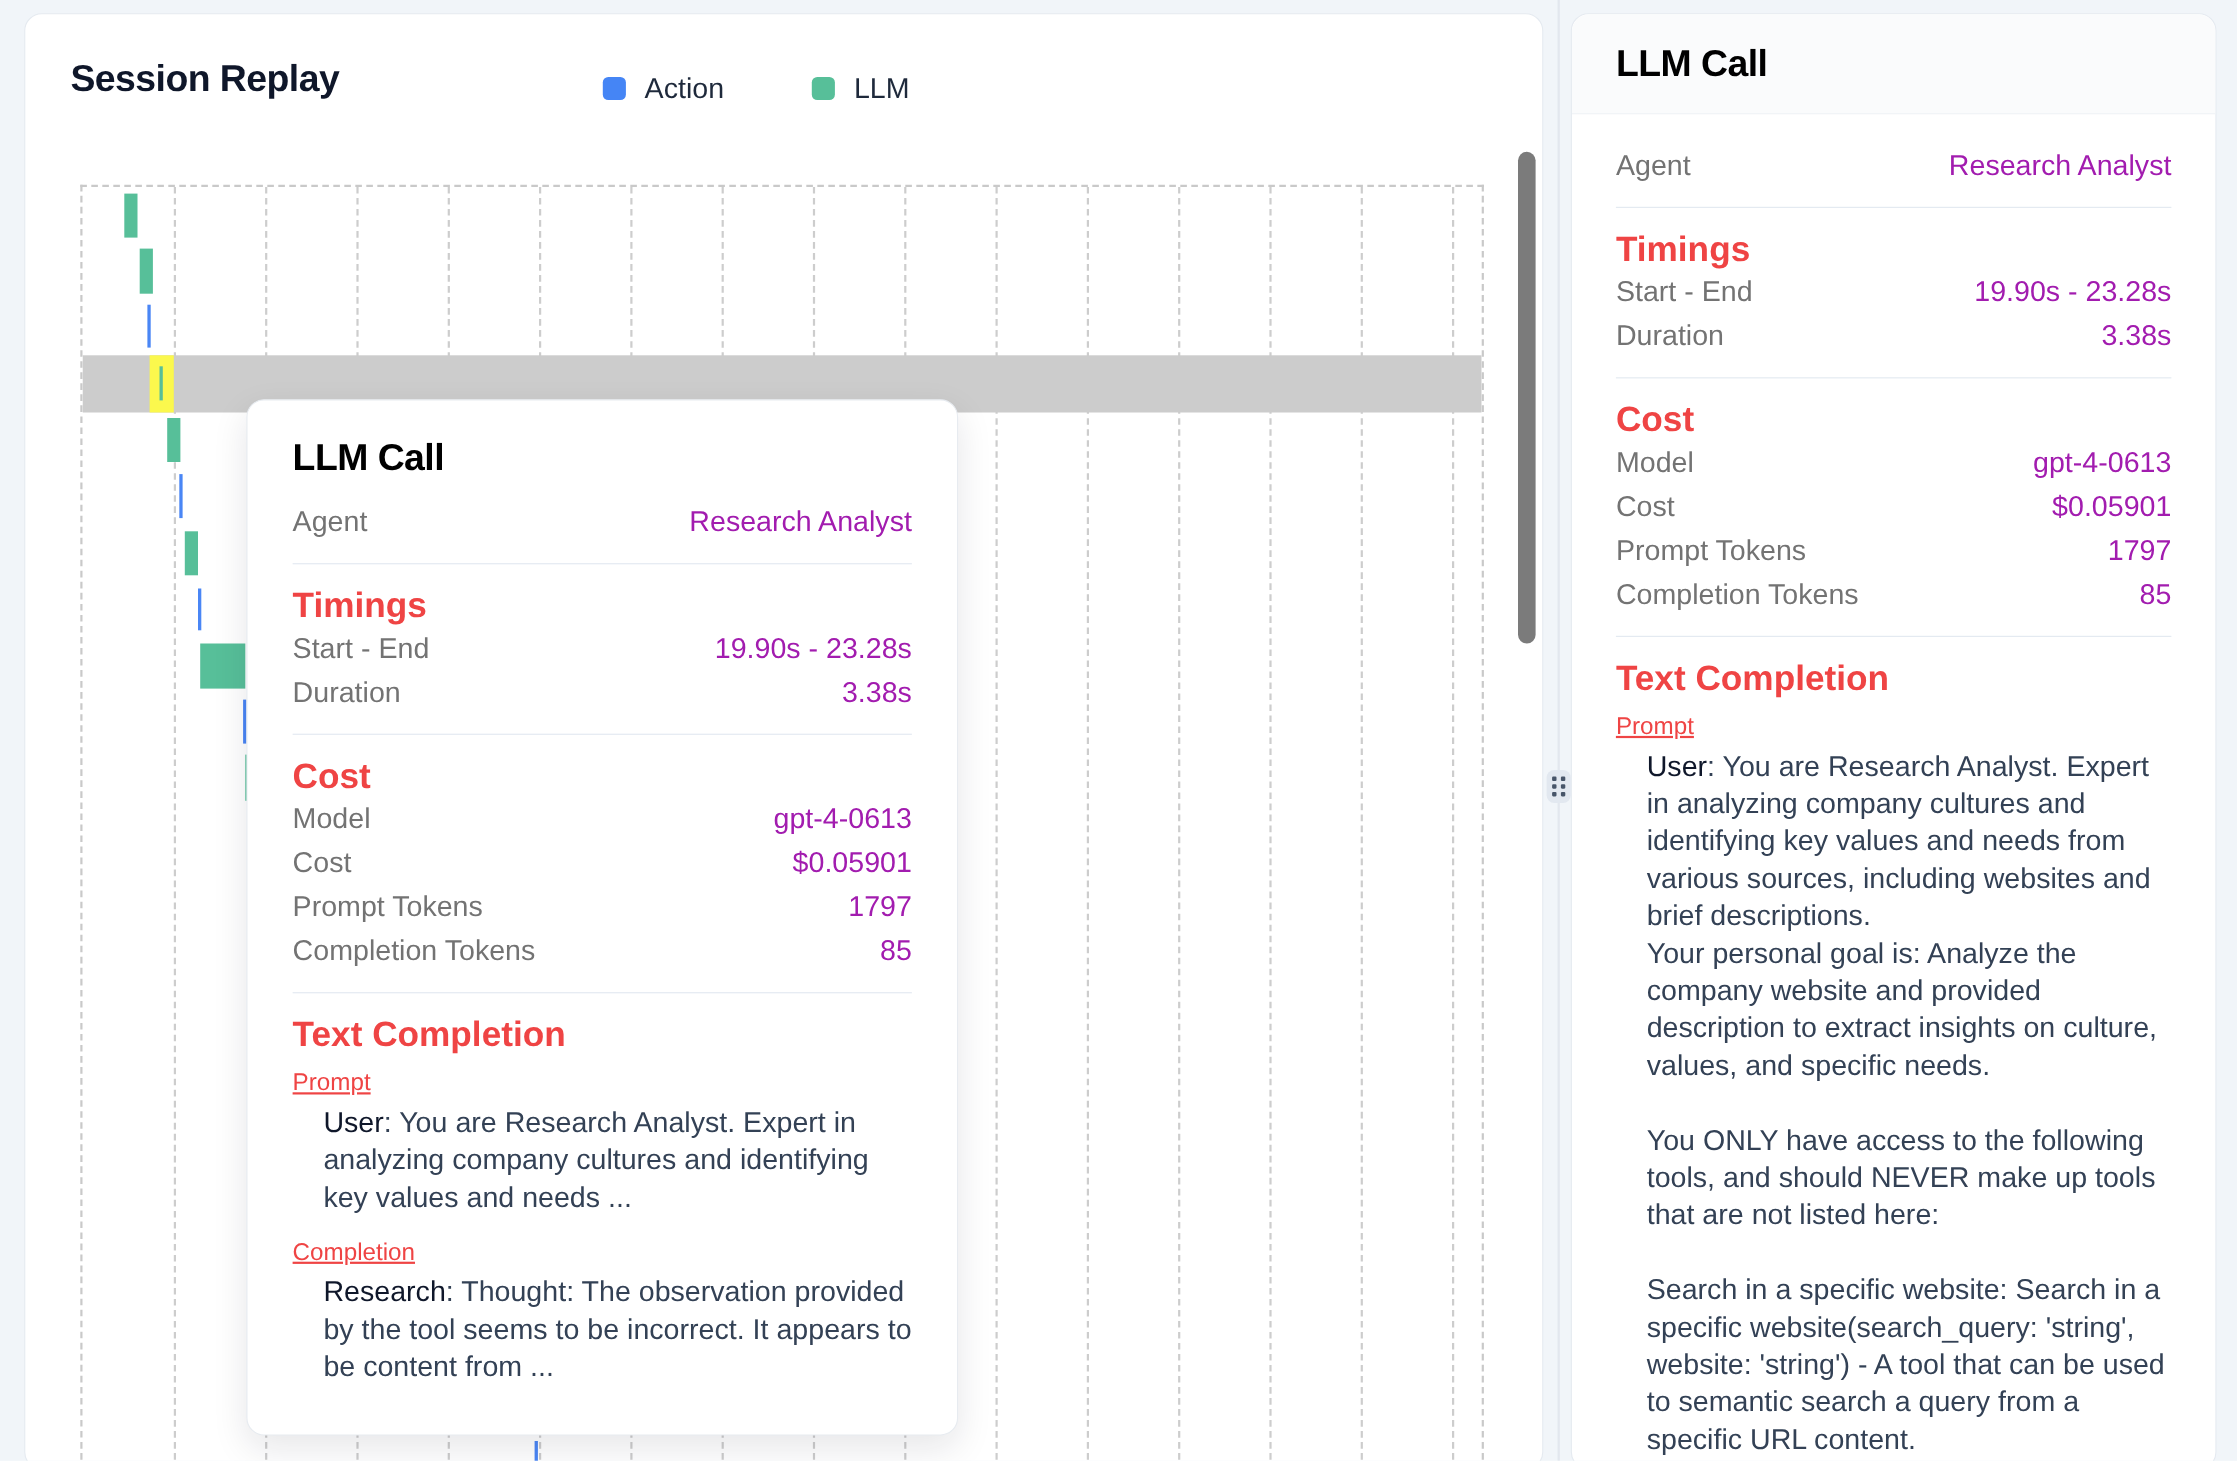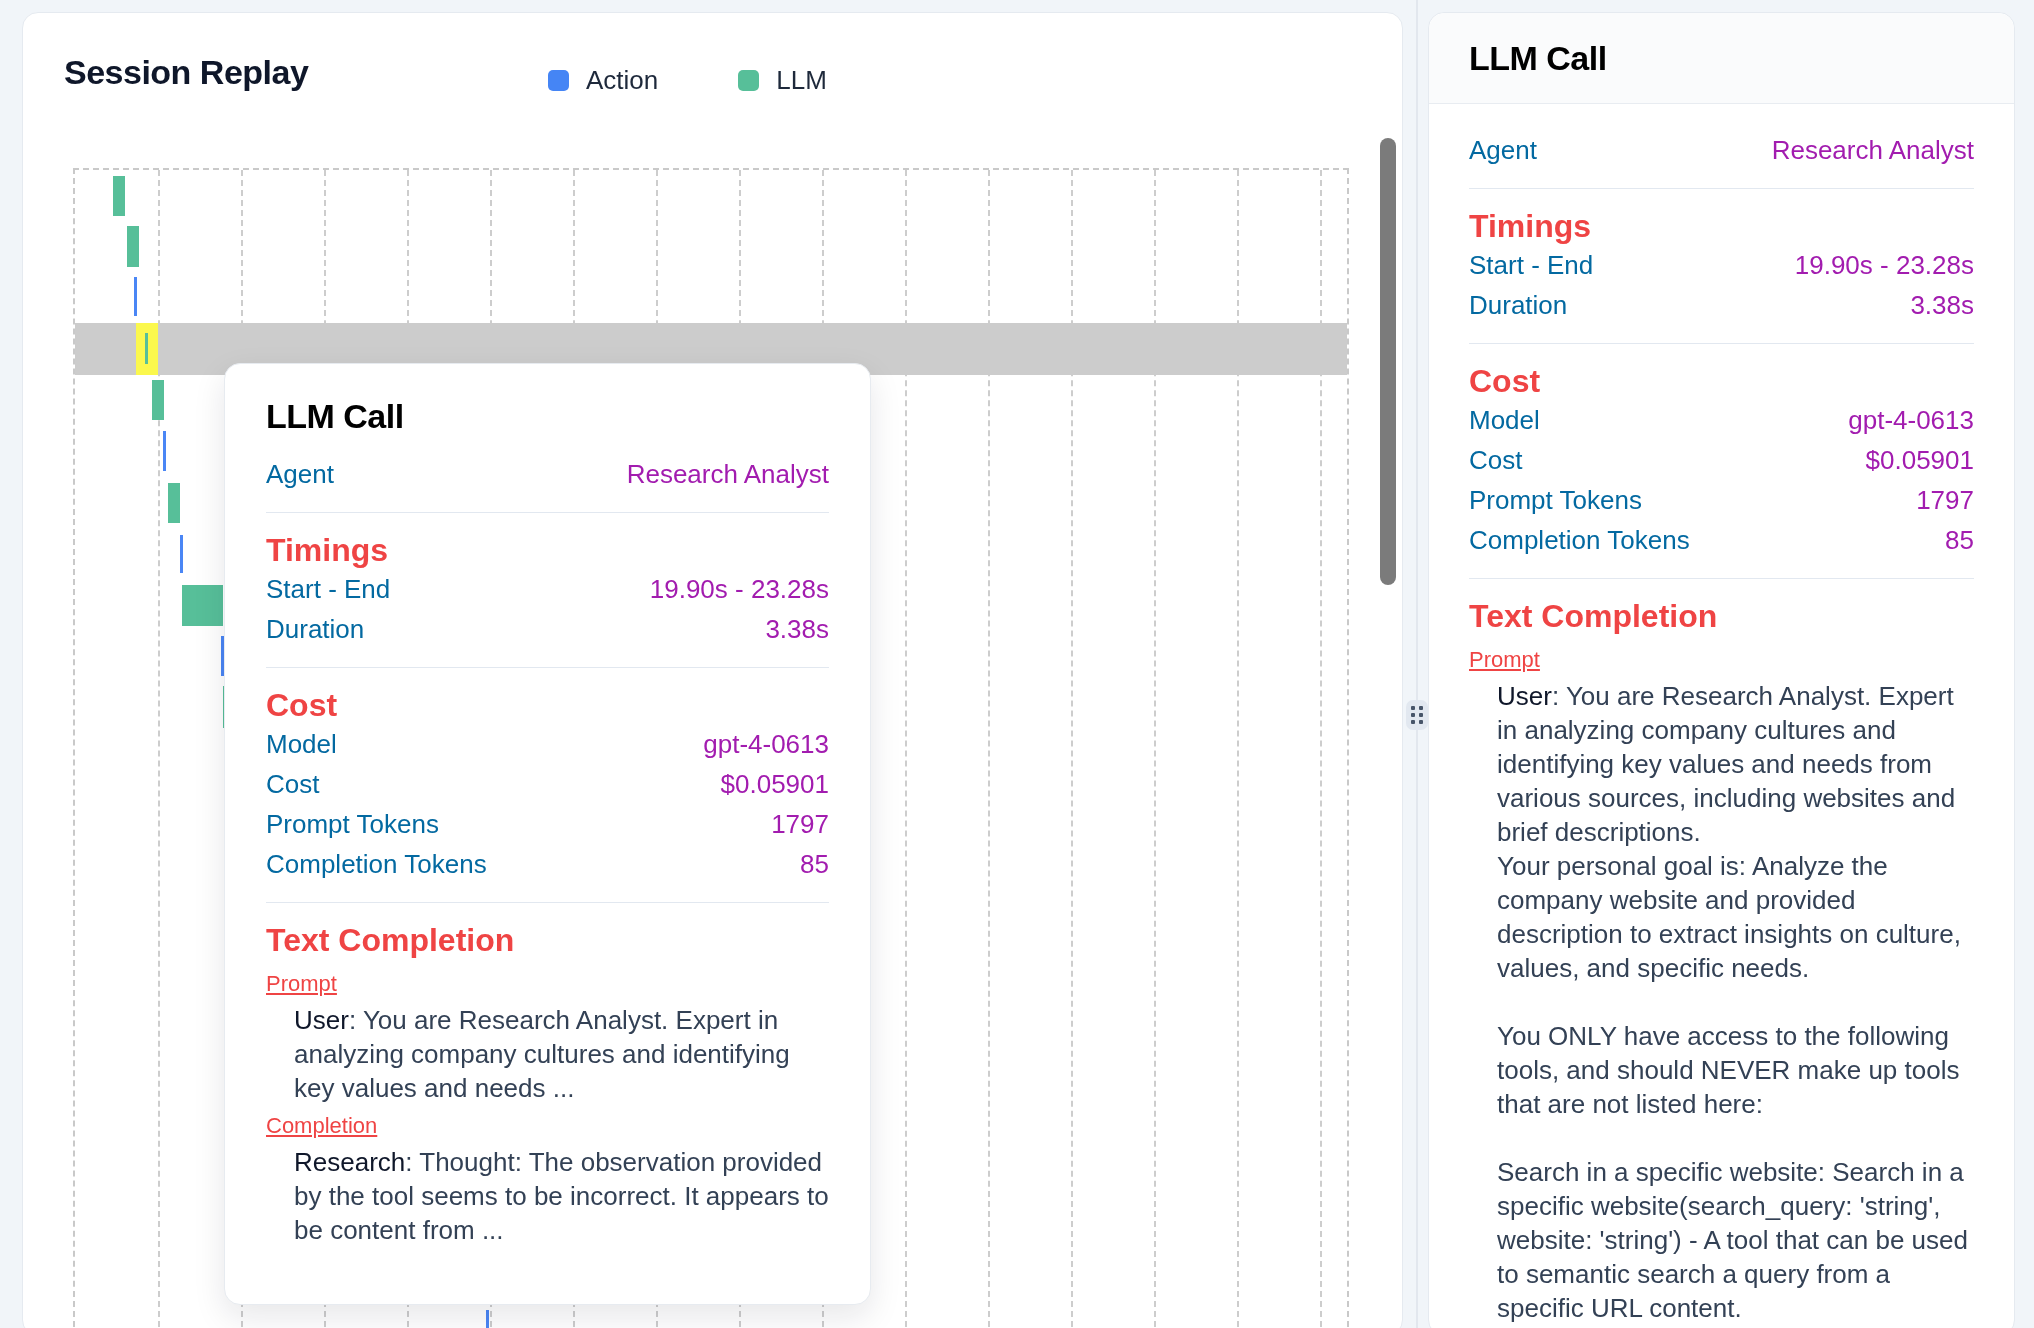--- a/index.html
+++ b/index.html
@@ -45,21 +45,21 @@
   .drag-handle {
     position: absolute; left: 1406px; top: 700px; width: 22px; height: 30px;
     background: #e2e8f0; border-radius: 7px; z-index: 4;
     display: grid; grid-template-columns: repeat(2, 4px); grid-template-rows: repeat(3, 4px);
     gap: 3px 4px; align-content: center; justify-content: center;
   }
   .drag-handle i { width: 4px; height: 4px; border-radius: 1px; background: #475569; }
   
   .detail-title { font-size: 34px; font-weight: 700; color: #000000; letter-spacing: -0.5px; }
   .kv-row { display: flex; justify-content: space-between; align-items: center; height: 40px; font-size: 26px; }
-  .kv-label { color: #0369a1; }
+  .kv-label { color: #737373; }
   .kv-value { color: #a21caf; text-align: right; }
   .divider { border-top: 1px solid #e2e8f0; margin: 18px 0; }
   .section-header { font-size: 32px; font-weight: 700; color: #ef4444; height: 38px; display: flex; align-items: center; }
   .sub-label { font-size: 22px; color: #ef4444; height: 38px; display: flex; align-items: center; text-decoration: underline; }
   .msg-block { margin-left: 28px; font-size: 26px; line-height: 34px; color: #334155; }
   .msg-block strong { color: #0f172a; font-weight: 400; }
   .prewrap { white-space: pre-wrap; }
   
   .tooltip-card {
     position: absolute; left: 224px; top: 363px; width: 647px; height: 942px;
@@ -169,21 +169,21 @@
     <span class="kv-value">1797</span>
   </div>
   <div class="kv-row">
     <span class="kv-label">Completion Tokens</span>
     <span class="kv-value">85</span>
   </div>
   <div class="divider"></div>
   <div class="section-header">Text Completion</div>
   <div class="sub-label" style="margin-top:6px;">Prompt</div>
   <p class="msg-block"><strong>User</strong><span>: You are Research Analyst. Expert in analyzing company cultures and identifying key values and needs ...</span></p>
-  <div class="sub-label" style="margin-top:2px;">Completion</div>
+  <div class="sub-label" style="margin-top:14px;">Completion</div>
   <p class="msg-block"><strong>Research</strong><span>: Thought: The observation provided by the tool seems to be incorrect. It appears to be content from ...</span></p>
 </div>
 
 <aside class="card side-panel">
   <header class="side-header">
     <div class="detail-title">LLM Call</div>
   </header>
   <div class="side-body">
     <div class="kv-row">
       <span class="kv-label">Agent</span>

